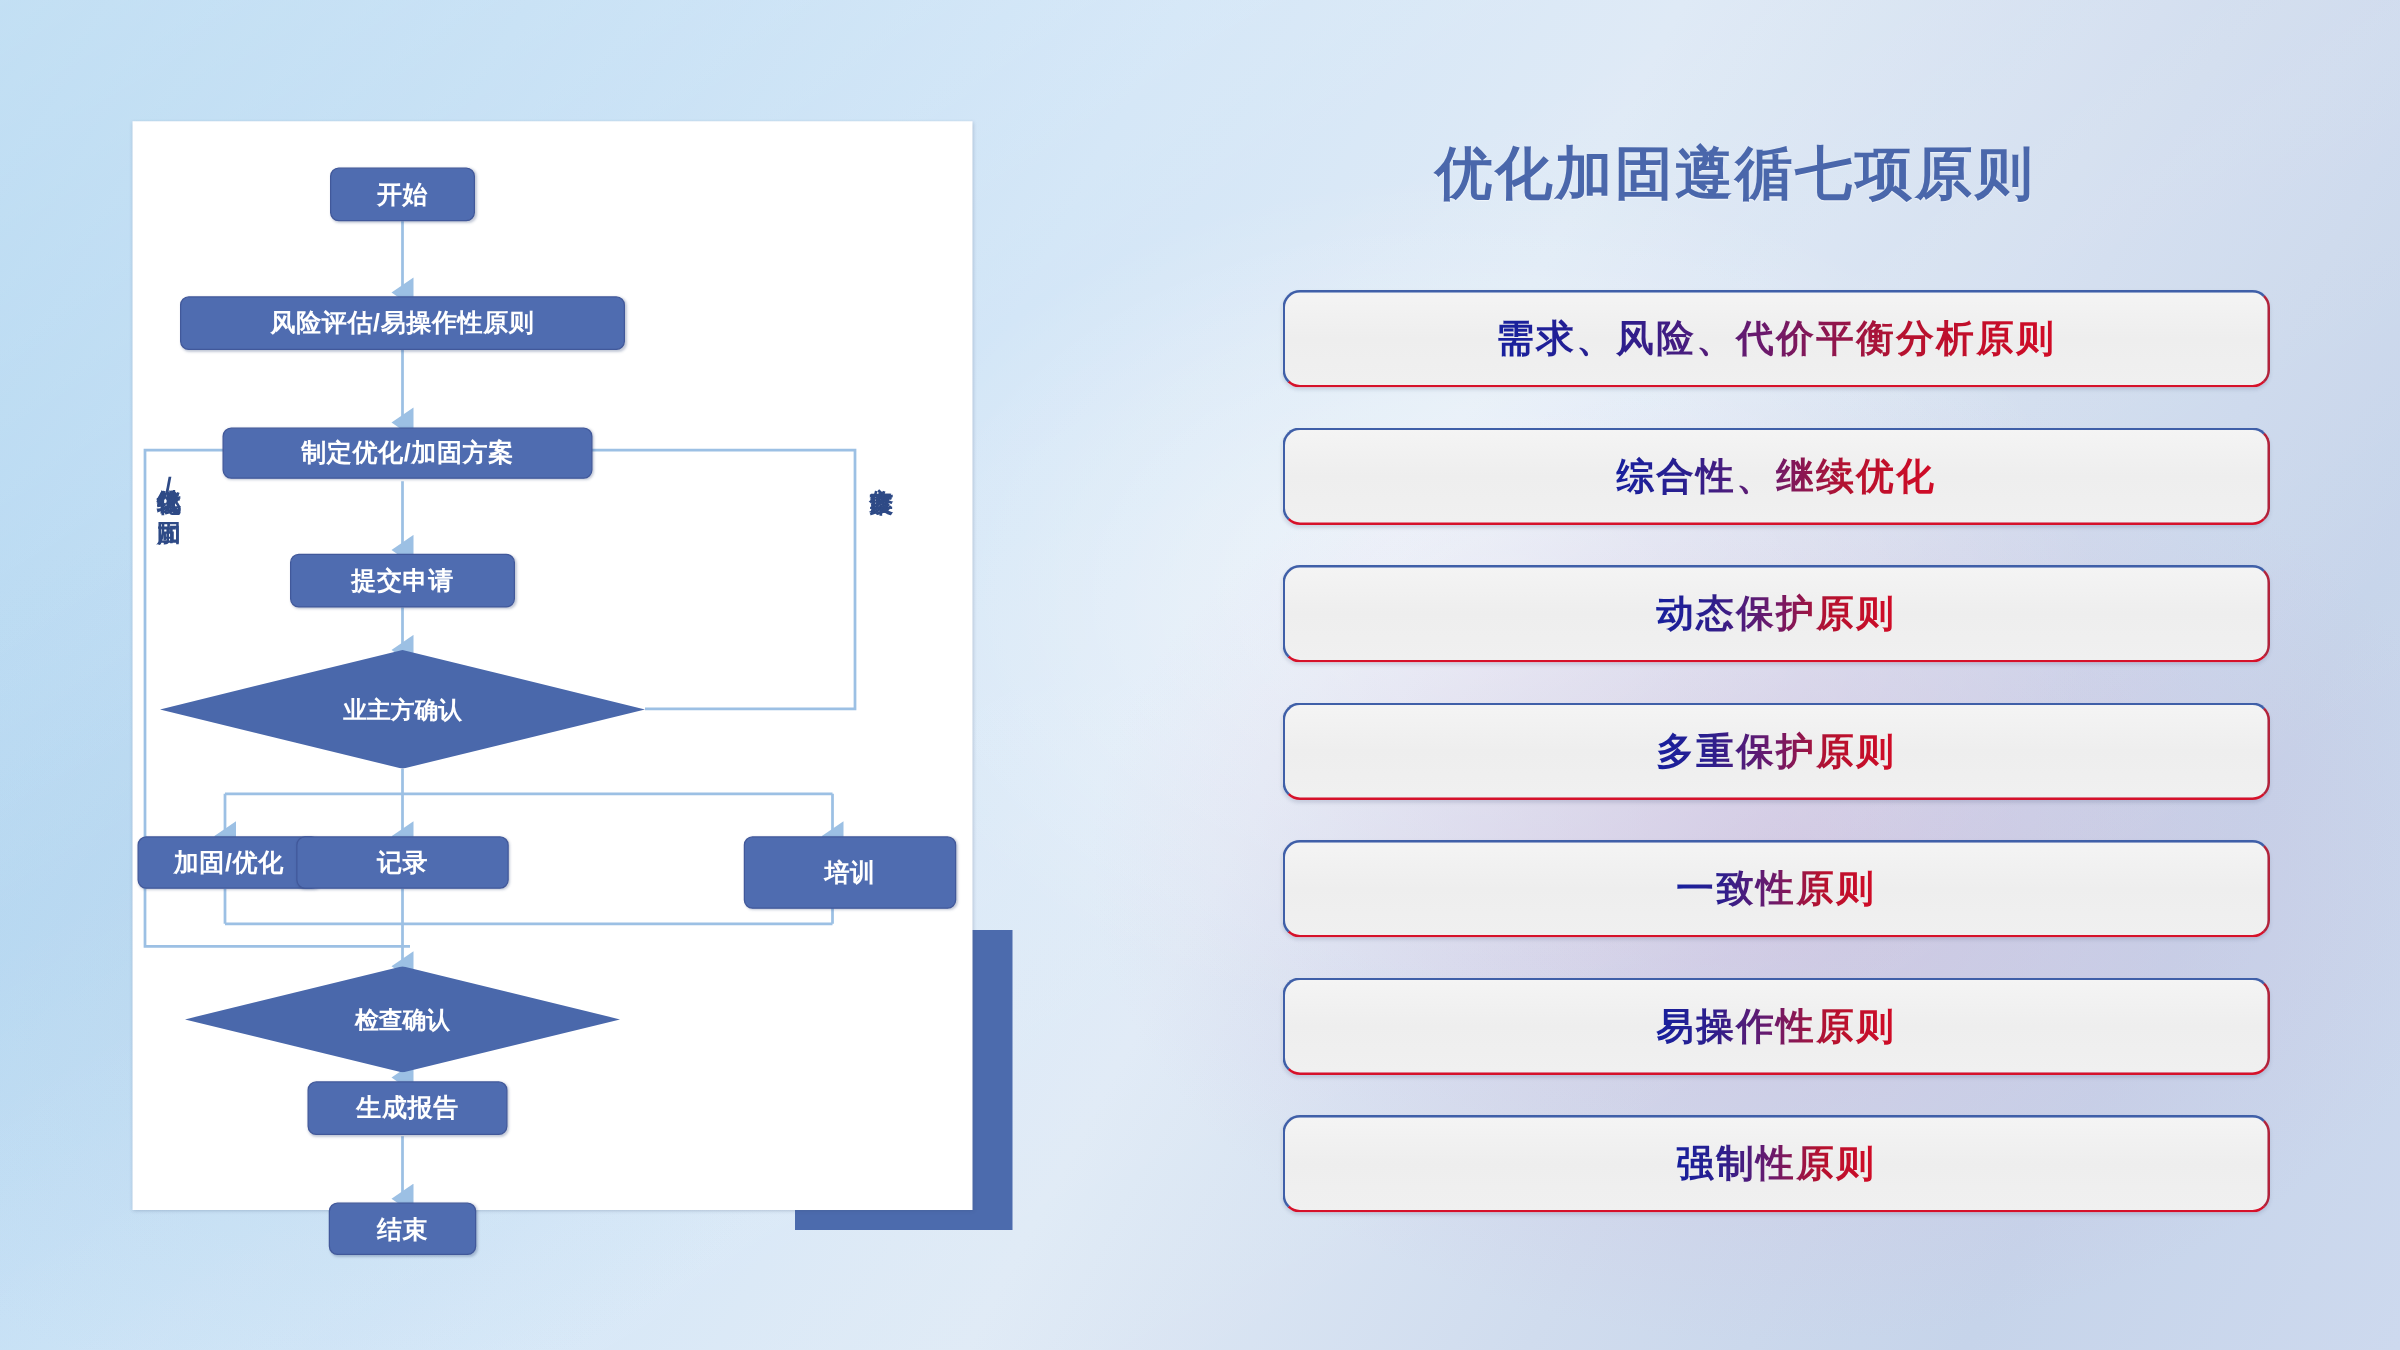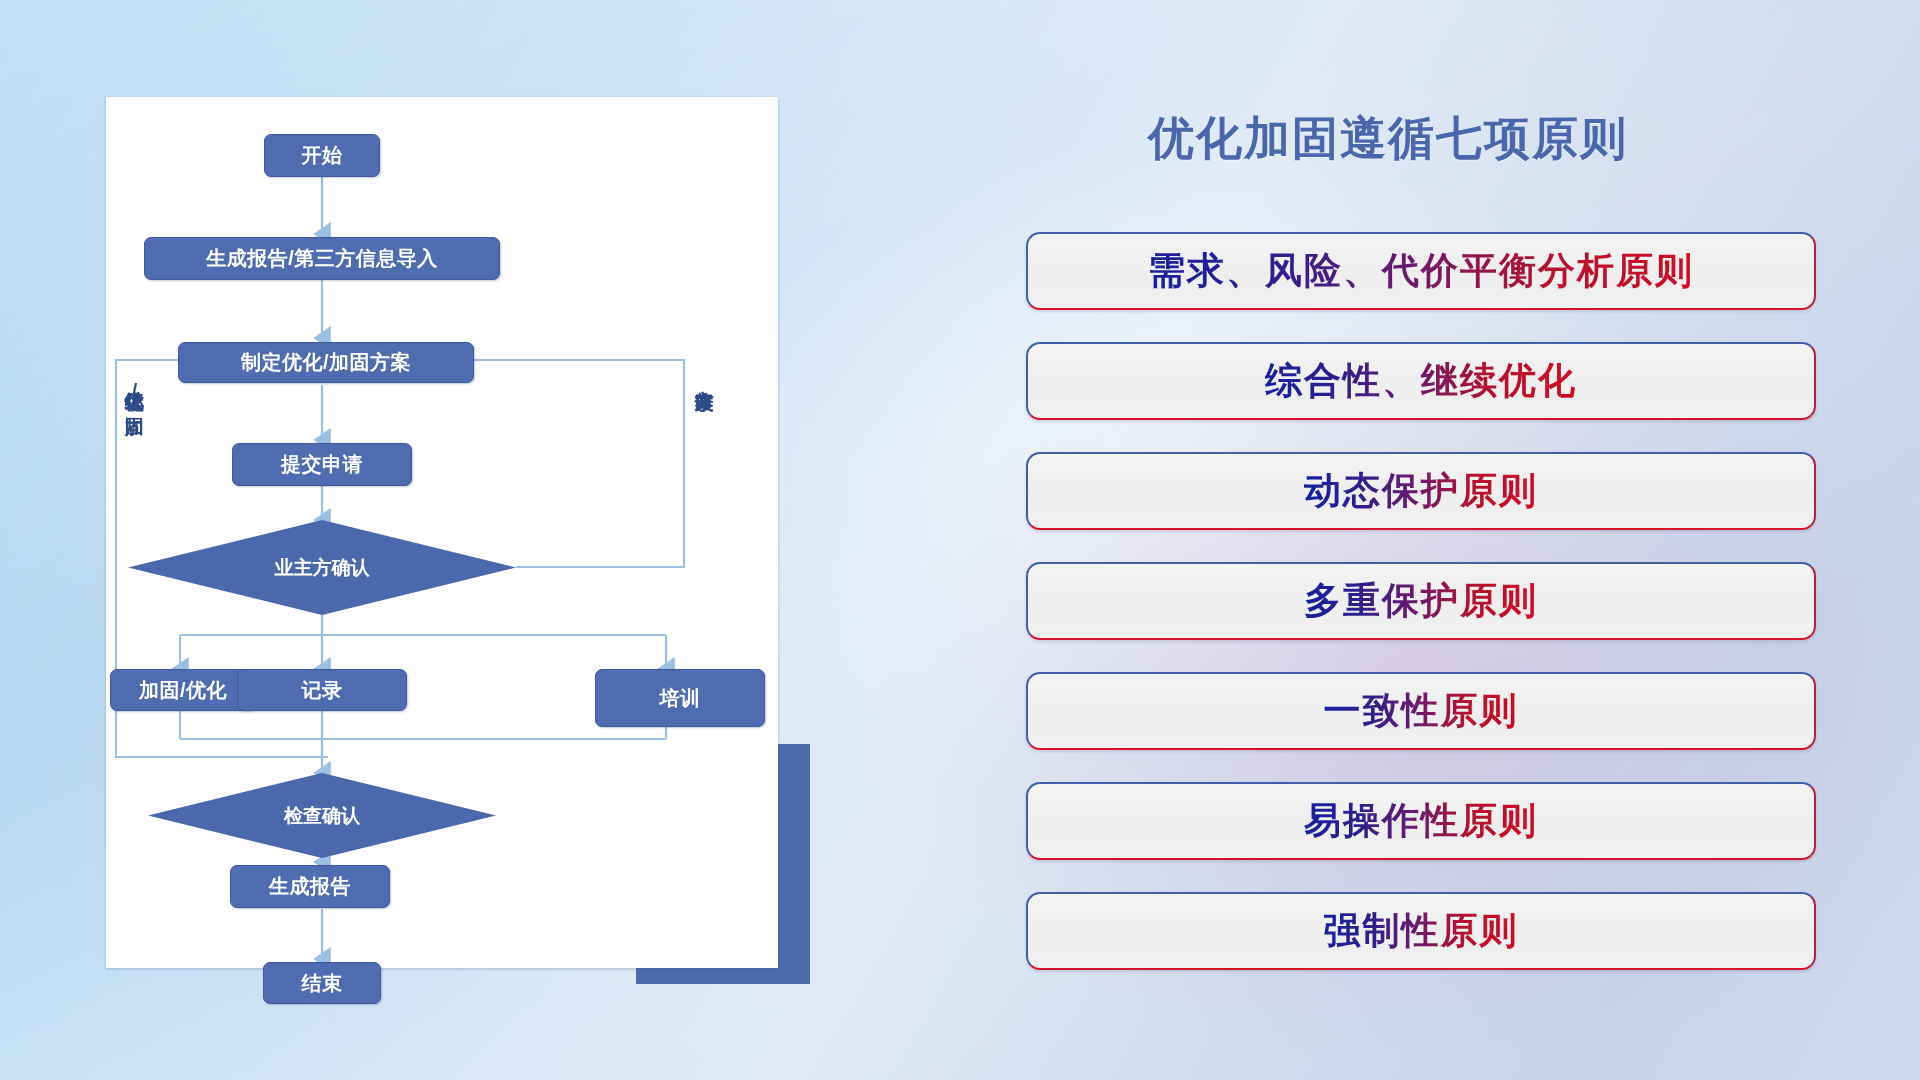--- a/index.html
+++ b/index.html
@@ -144,21 +144,21 @@
     border-right: 2px solid #b2233b;
     border-bottom: 2px solid #d6112a;
     display: flex;
     align-items: center;
     justify-content: center;
     box-shadow: 0 2px 3px rgba(70,90,130,0.18);
   }
   .pill:last-child { margin-bottom: 0; }
 
   .pill-text {
-    font-size: 37px;
+    font-size: 30px;
     font-weight: bold;
     letter-spacing: 2px;
     white-space: nowrap;
     background: linear-gradient(90deg, #17209e 0%, #2b1f8e 22%, #6b1a6c 48%, #b5122f 72%, #d10b26 100%);
     -webkit-background-clip: text;
     background-clip: text;
     color: transparent;
     -webkit-text-fill-color: transparent;
   }
 </style>
@@ -207,21 +207,21 @@
 
         <line x1="216" y1="812" x2="216" y2="862" marker-end="url(#arw)"></line>
       </g>
     </svg>
 
     <div class="vlabel" style="left:18px; top:278px; height:180px;">继续优化/加固</div>
     <div class="vlabel" style="left:588px; top:278px; height:120px;">方案修改</div>
 
     <div class="node" style="left:158px; top:37px; width:116px; height:43px;font-family:Liberation Serif, serif;">开始</div>
 
-    <div class="node" style="left:38px; top:140px; width:356px; height:43px;">生成报告/第三方信息导入</div>
+    <div class="node" style="left:38px; top:140px; width:356px; height:43px;">风险评估/易操作性原则</div>
 
     <div class="node" style="left:72px; top:245px; width:296px; height:41px;">制定优化/加固方案</div>
 
     <div class="node" style="left:126px; top:346px; width:180px; height:43px;">提交申请</div>
 
     <div class="diamond" style="left:22px; top:423px; width:388px; height:95px;">
       <span class="dshape"></span>
       <span class="dlabel">业主方确认</span>
     </div>
 
@@ -229,21 +229,21 @@
 
     <div class="node" style="left:131px; top:572px; width:170px; height:42px;">记录</div>
 
     <div class="node" style="left:489px; top:572px; width:170px; height:58px;">培训</div>
 
     <div class="diamond" style="left:42px; top:676px; width:348px; height:85px;">
       <span class="dshape"></span>
       <span class="dlabel">检查确认</span>
     </div>
 
-    <div class="node" style="left:124px; top:768px; width:160px; height:43px;">生成报告</div>
+    <div class="node" style="left:140px; top:768px; width:160px; height:43px;">生成报告</div>
 
     <div class="node" style="left:157px; top:865px; width:118px; height:42px;">结束</div>
   </div>
 
   <div class="title">优化加固遵循七项原则</div>
 
   <div class="pill-list">
     <div class="pill">
       <span class="pill-text">需求、风险、代价平衡分析原则</span>
     </div>

